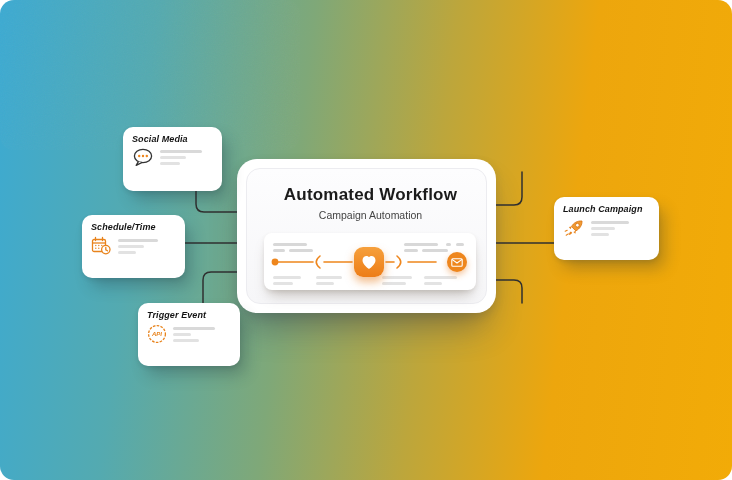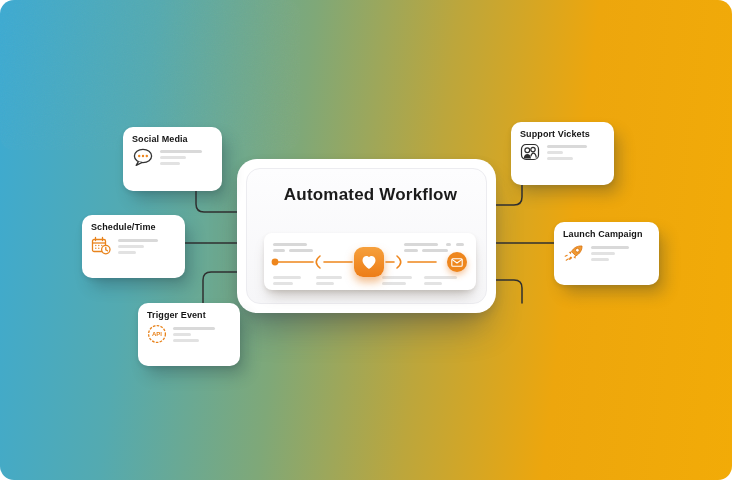--- a/index.html
+++ b/index.html
@@ -4,37 +4,37 @@
 <style>
   html,body{margin:0;padding:0;background:#ffffff;font-family:"Liberation Sans",sans-serif;}
   .stage{position:relative;width:732px;height:480px;overflow:hidden;}
   .bg{position:absolute;inset:0;border-radius:14px;
       background:linear-gradient(97deg,#3CAAD2 0%,#54AAB0 20%,#7FA878 40%,#BCA63C 58%,#EDA60D 76%,#F2AB07 100%);}
   .noise{position:absolute;inset:0;border-radius:14px;opacity:.05;pointer-events:none;}
   svg.connectors{position:absolute;inset:0;width:100%;height:100%;pointer-events:none;}
 
   
   .card{position:absolute;background:#ffffff;border-radius:10px;padding:7px 8px 6px 9px;
-        box-shadow:7px 10px 16px -2px rgba(30,50,60,.30),0 2px 4px rgba(30,50,60,.12);}
+        box-shadow:7px 10px 16px -2px rgba(30,50,60,.30),0 2px 4px rgba(30,50,60,.12);font-style:italic;}
   .card-label{font-size:9px;font-weight:600;color:#141414;letter-spacing:.1px;white-space:nowrap;margin-bottom:4px;}
   .card-body{display:flex;align-items:center;gap:6px;}
   .icon{display:inline-flex;align-items:center;justify-content:center;flex:0 0 auto;}
   .lines{display:flex;flex-direction:column;gap:3px;}
   .lines i{display:block;height:3px;border-radius:2px;background:#d9d9d9;}
   .lines i:nth-child(2){background:#e2e2e2;}
   .lines i:nth-child(3){background:#e2e2e2;}
   .card-social{left:123px;top:127px;width:82px;height:51px;}
   .card-social .lines i:nth-child(1){width:42px;} .card-social .lines i:nth-child(2){width:26px;} .card-social .lines i:nth-child(3){width:20px;}
   .card-schedule{left:82px;top:215px;width:86px;height:50px;}
   .card-schedule .lines i:nth-child(1){width:40px;} .card-schedule .lines i:nth-child(2){width:26px;} .card-schedule .lines i:nth-child(3){width:18px;}
   .card-trigger{left:138px;top:303px;width:85px;height:50px;}
   .card-trigger .lines i:nth-child(1){width:42px;} .card-trigger .lines i:nth-child(2){width:18px;} .card-trigger .lines i:nth-child(3){width:26px;}
   .card-support{left:511px;top:122px;width:86px;height:50px;}
   .card-support .lines i:nth-child(1){width:40px;} .card-support .lines i:nth-child(2){width:16px;} .card-support .lines i:nth-child(3){width:26px;}
-  .card-launch{left:554px;top:222px;width:88px;height:50px;}
+  .card-launch{left:554px;top:197px;width:88px;height:50px;}
   .card-launch .lines i:nth-child(1){width:38px;} .card-launch .lines i:nth-child(2){width:24px;} .card-launch .lines i:nth-child(3){width:18px;}
   .card-send{left:512px;top:303px;width:85px;height:52px;}
   .card-send .lines i:nth-child(1){width:40px;} .card-send .lines i:nth-child(2){width:16px;} .card-send .lines i:nth-child(3){width:28px;}
 
   
   .panel{position:absolute;left:237px;top:159px;width:259px;height:154px;background:#ffffff;border-radius:20px;
          box-shadow:0 22px 34px -10px rgba(45,55,75,.45),0 4px 10px rgba(45,55,75,.15);}
   .panel-inner{position:absolute;inset:9px;border-radius:14px;border:1px solid #ececf0;
          background:linear-gradient(180deg,#fdfdfe,#f6f6f8);padding-left:8px;}
   .panel-title{margin:0;text-align:center;margin-top:16px;font-size:17px;font-weight:700;color:#1b1b1b;letter-spacing:.2px;}
@@ -71,20 +71,21 @@
     <path d="M168,243 L237,243"></path>
     <path d="M237,272 L211,272 Q203,272 203,280 L203,303"></path>
     <path d="M522,172 L522,197 Q522,205 514,205 L496,205"></path>
     <path d="M496,243 L554,243"></path>
     <path d="M496,280 L514,280 Q522,280 522,288 L522,303"></path>
   </svg>
 
   <div class="panel">
     <div class="panel-inner">
       <h1 class="panel-title">Automated Workflow</h1>
+      <div class="panel-subtitle">Campaign Automation</div>
 
       <div class="strip">
 
         <span class="sk" style="left:9px;top:10px;width:34px"></span>
         <span class="sk" style="left:9px;top:16px;width:12px"></span>
         <span class="sk" style="left:25px;top:16px;width:24px"></span>
         <span class="sk" style="left:140px;top:10px;width:34px"></span>
         <span class="sk" style="left:182px;top:10px;width:5px"></span>
         <span class="sk" style="left:192px;top:10px;width:8px"></span>
         <span class="sk" style="left:140px;top:16px;width:14px"></span>
@@ -180,39 +181,20 @@
         </svg>
       </span>
       <div class="lines">
           <i></i>
           <i></i>
           <i></i>
         </div>
     </div>
   </div>
 
-  <div class="card card-support">
-    <div class="card-label">Support Vickets</div>
-    <div class="card-body">
-      <span class="icon">
-        <svg width="21" height="19" viewBox="0 0 21 19" fill="none" stroke="#2d2d2d" stroke-width="1.2">
-          <rect x="1.5" y="1.5" width="17" height="15" rx="4.5"></rect>
-          <circle cx="7.3" cy="7.2" r="2.4"></circle>
-          <circle cx="13" cy="6.6" r="2.2"></circle>
-          <path d="M3.6,15.5 C4,12.6 5.5,11.1 7.4,11.1 C9.3,11.1 10.6,12.4 11,15.5" fill="#2d2d2d" stroke="none"></path>
-          <path d="M10.8,13.4 C11.4,11.2 12.2,10.2 13.2,10.2 C14.7,10.2 15.9,11.6 16.3,14.6"></path>
-        </svg>
-      </span>
-      <div class="lines">
-          <i></i>
-          <i></i>
-          <i></i>
-        </div>
-    </div>
-  </div>
 
   <div class="card card-launch">
     <div class="card-label">Launch Campaign</div>
     <div class="card-body">
       <span class="icon">
         <svg width="22" height="21" viewBox="0 0 22 21">
           <path d="M19,3 C14.5,2.6 10.5,4.8 8.5,8.6 L12.8,12.9 C16.8,10.9 19.3,7 19,3 Z" fill="#F09A33" stroke="#D9740F" stroke-width="0.8"></path>
           <circle cx="14.4" cy="7.2" r="1.9" fill="#ffffff" stroke="#D9740F" stroke-width="0.9"></circle>
           <path d="M8.7,8.6 L5.8,9.1 L7.6,11.2 Z" fill="#E8831C"></path>
           <path d="M12.9,12.8 L12.4,15.7 L10.3,13.9 Z" fill="#E8831C"></path>

